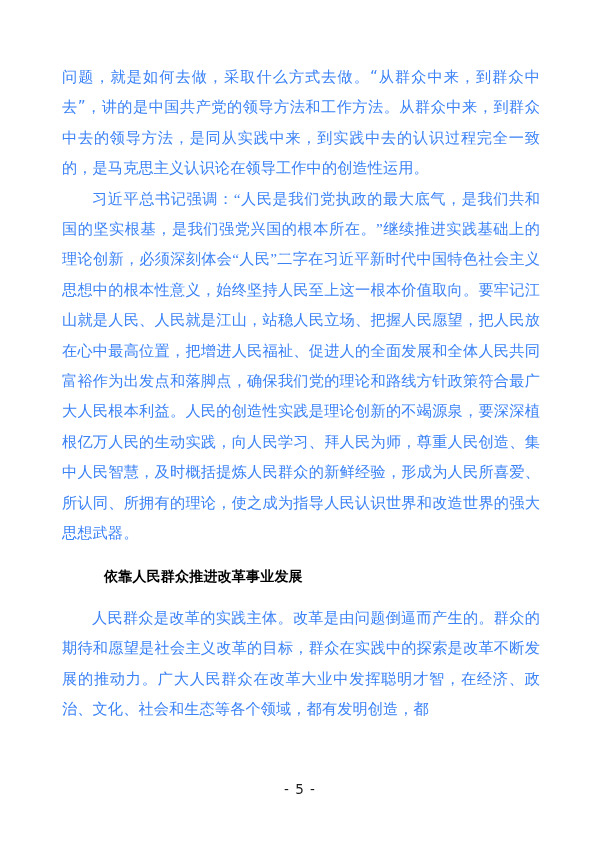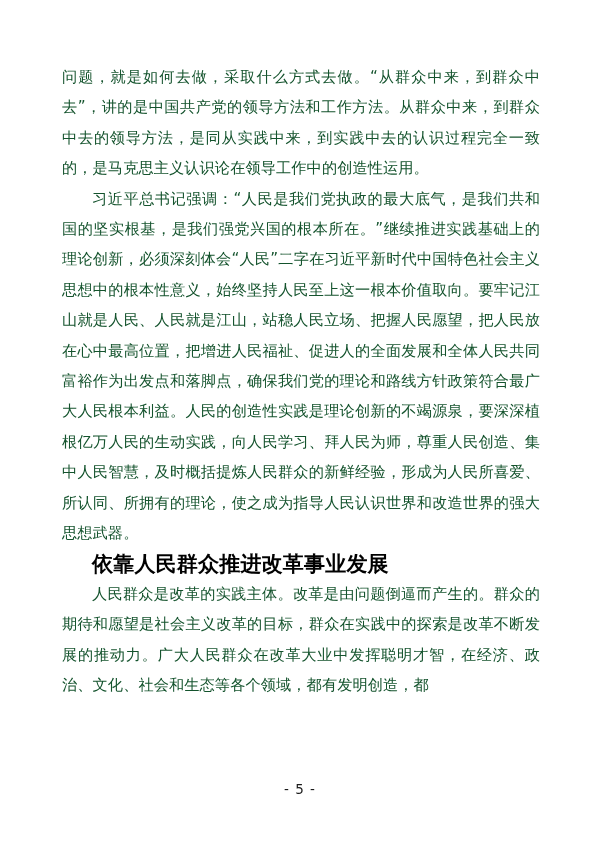--- a/index.html
+++ b/index.html
@@ -24,33 +24,34 @@
     left: 62px;
     top: 62px;
     width: 478px;
     height: 720px;
   }
   p.para {
     margin: 0;
     font-family: "DejaVu Sans", sans-serif;
     font-size: 15.2px;
     line-height: 30.4px;
-    color: #14532d;
+    color: #3b82f6;
     text-align: justify;
     text-justify: inter-ideograph;
     letter-spacing: 0.1px;
     text-indent: 0;
   }
   p.indent {
     text-indent: 30px;
+    font-family: Liberation Serif, serif;
   }
   p.heading {
-    margin: 0;
+    margin: 12px;
     font-family: "DejaVu Sans", sans-serif;
-    font-size: 21px;
+    font-size: 14px;
     line-height: 30.4px;
     color: #000000;
     font-weight: bold;
     text-indent: 30px;
     letter-spacing: 0.2px;
   }
   .footer {
     position: absolute;
     left: 0;
     right: 0;

